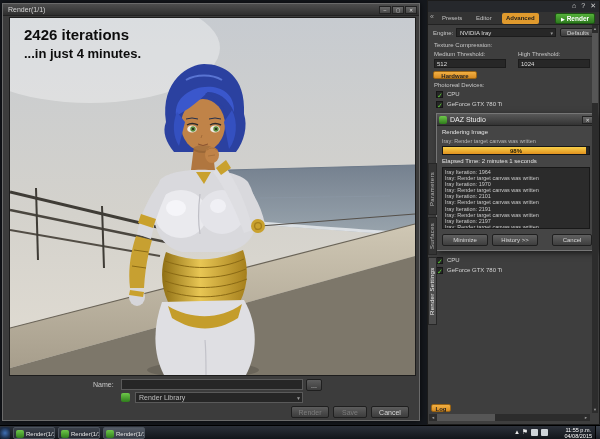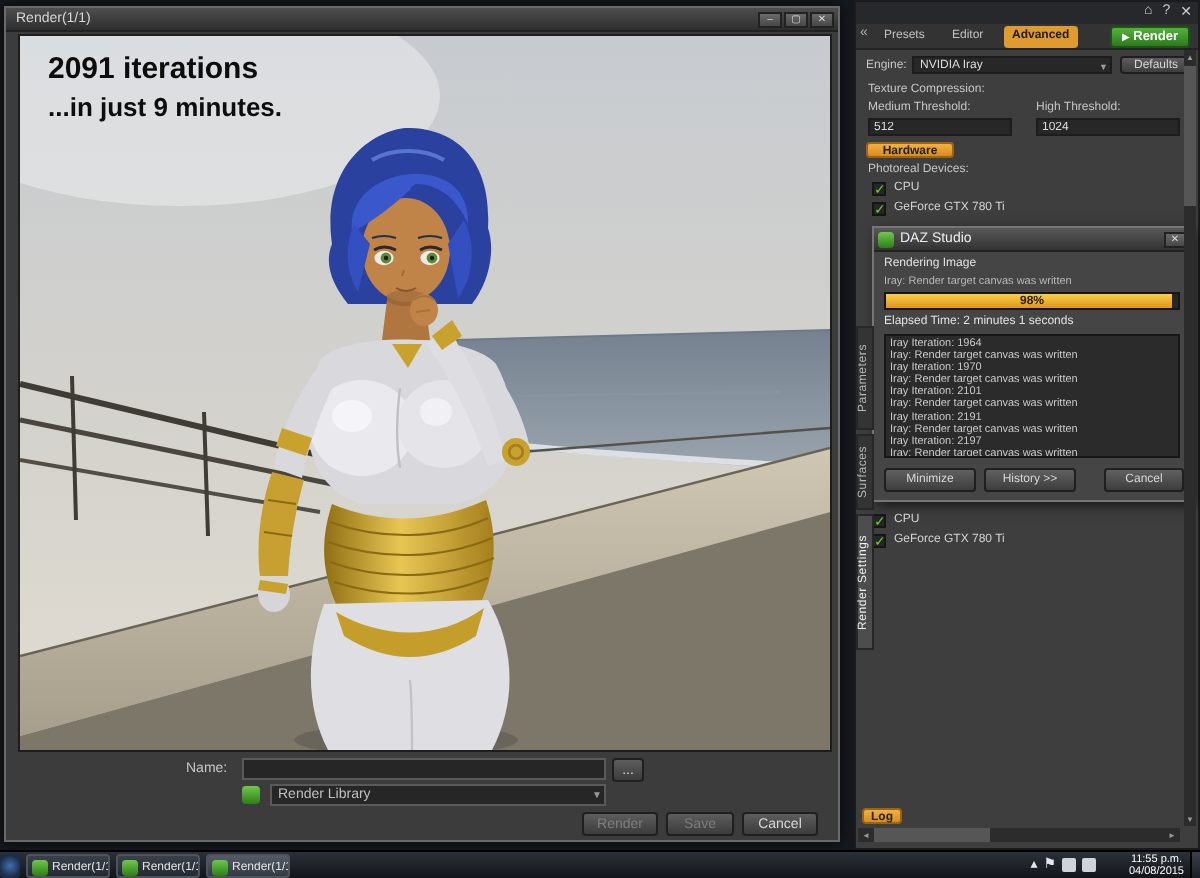--- a/index.html
+++ b/index.html
@@ -242,22 +242,22 @@
           <path d="M236,166 C246,178 252,192 255,206 L242,212 C238,197 233,184 227,172 Z" fill="#d9d9dd"></path>
           <path d="M243,212 C237,188 227,164 213,146 L203,154 C215,170 226,192 234,215 Z" fill="#dedee2"></path>
           <circle cx="248" cy="208" r="7" fill="#c9a12d"></circle>
           <circle cx="248" cy="208" r="3.4" fill="none" stroke="#a57f1c" stroke-width="1.4"></circle>
           <path d="M206,150 L216,142 L221,150 L211,157 Z" fill="#c9a12d"></path>
           <ellipse cx="202" cy="137" rx="7" ry="8" fill="#c08348"></ellipse>
           <path d="M197,132 Q202,128 207,132 M198,138 L205,137" stroke="#a8713c" stroke-width="1" fill="none"></path>
         </g>
       </svg>
       <div id="overlay-text">
-        <div id="overlay-line1">2091 iterations</div>
-        <div id="overlay-line2">...in just 9 minutes.</div>
+        <div id="overlay-line1">2426 iterations</div>
+        <div id="overlay-line2">...in just 4 minutes.</div>
       </div>
     </div>
 
     <div class="row-abs" style="top:375px; height:11px;">
       <span class="rw-label" style="position:absolute; left:90px; top:2px;">Name:</span>
       <input class="rw-input" style="left: 118px; top: 0px; width: 182px;" value="">
       <span class="rw-btn" style="left:303px; top:0; width:16px;">...</span>
     </div>
     <div class="row-abs" style="top:388px; height:11px;">
       <span style="position:absolute; left:118px; top:1px; width:9px; height:9px; background:linear-gradient(#6ec84a,#2f7d1c); border-radius:2px;"></span>

